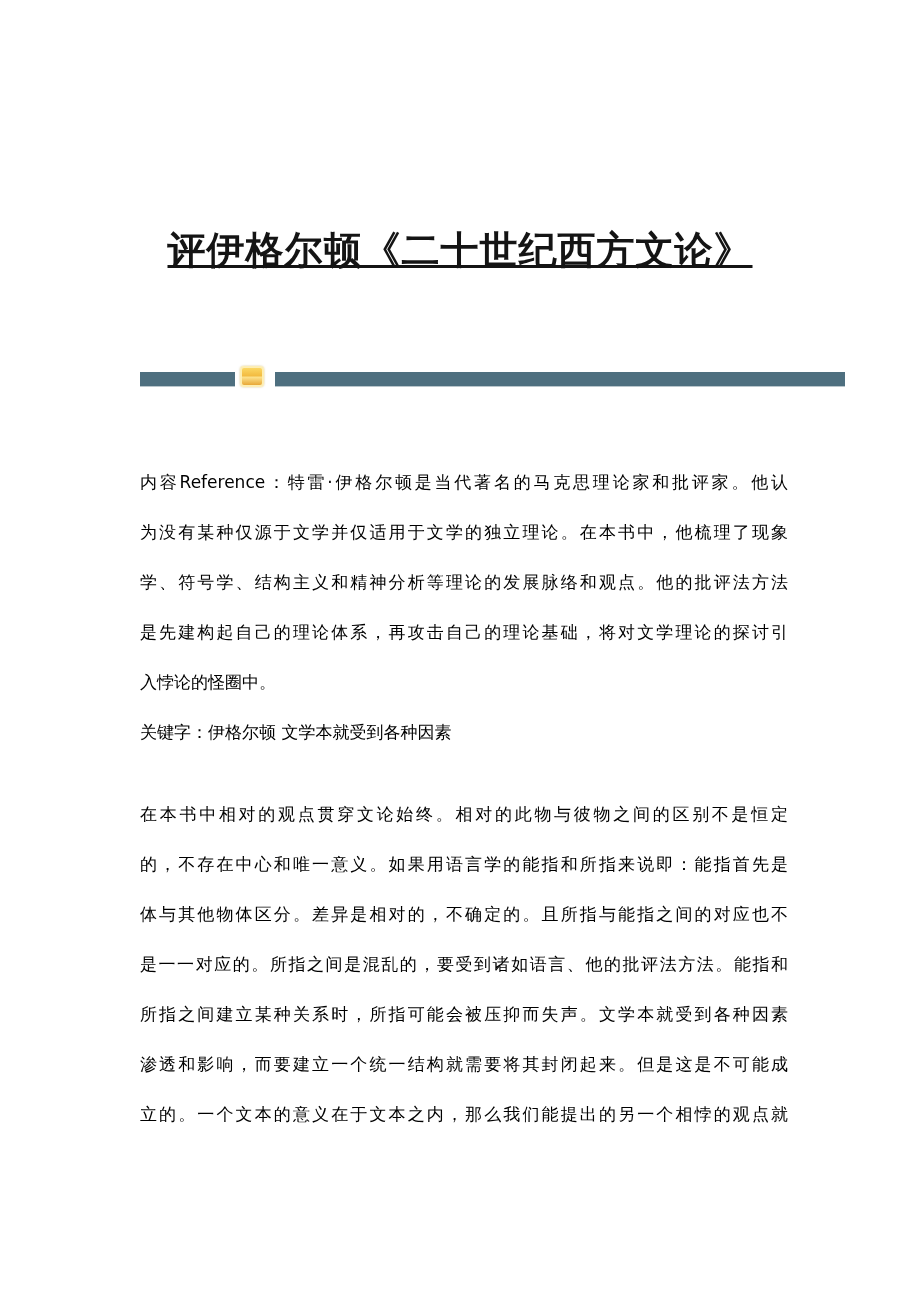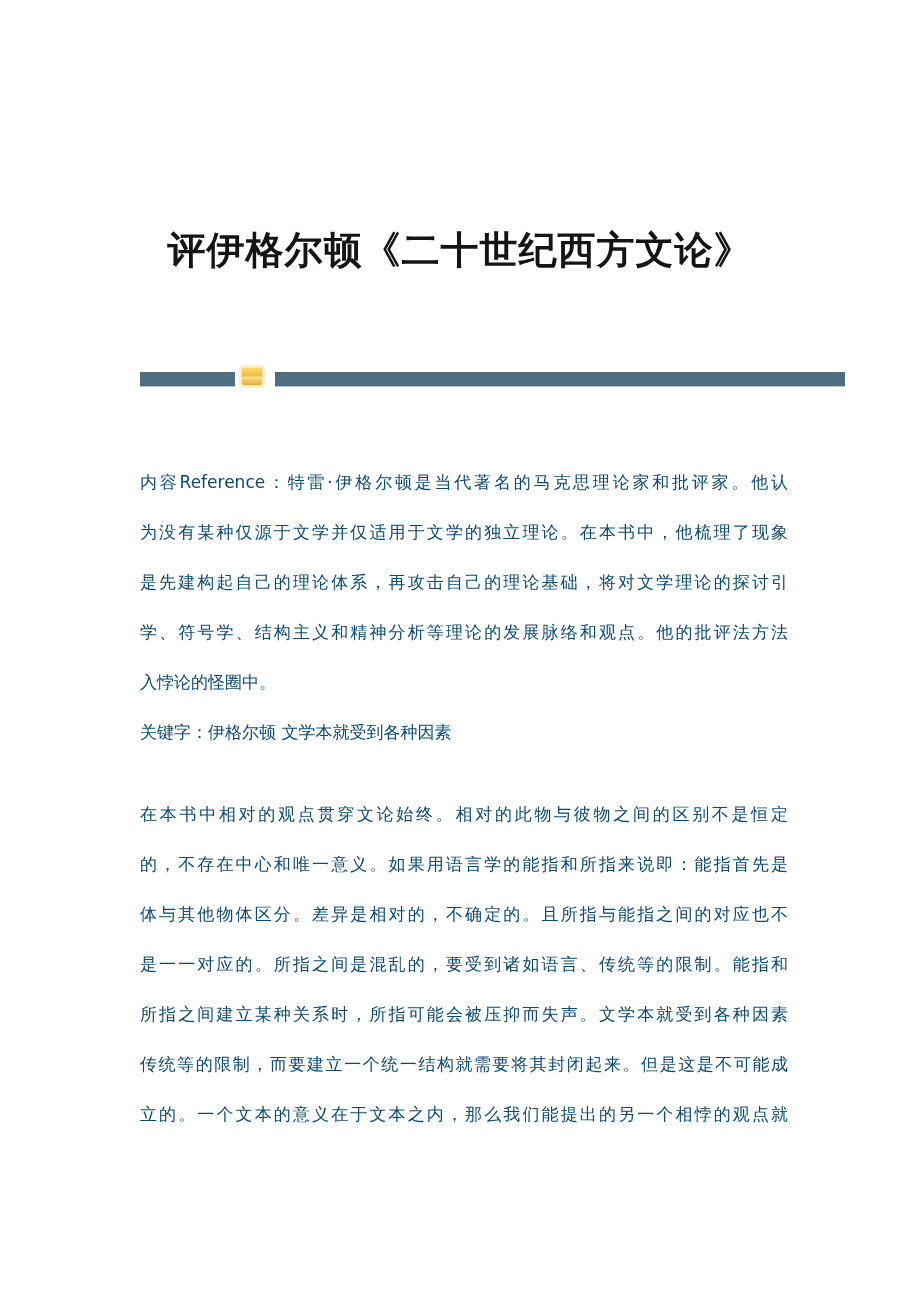--- a/index.html
+++ b/index.html
@@ -20,20 +20,21 @@
     top: 200px;
     left: 0;
     width: 920px;
     text-align: center;
     font-family: "DejaVu Serif", serif;
     font-weight: bold;
     font-size: 38px;
     letter-spacing: 1px;
     color: #141414;
     white-space: nowrap;
+    text-decoration: underline;
   }
   .divider {
     position: absolute;
     top: 371px;
     left: 140px;
     width: 705px;
     height: 17px;
   }
   .divider .bar {
     position: absolute;
@@ -53,21 +54,21 @@
     border-radius: 4px;
     background: linear-gradient(180deg, #fbd763 0%, #f3bc42 45%, #fce089 55%, #e8a837 100%);
     border: 2px solid #fdeeb4;
     box-shadow: 0 0 2px rgba(180,140,30,0.55);
     box-sizing: border-box;
   }
   .text-block {
     position: absolute;
     left: 140px;
     width: 648px;
-    color: #0c4a6e;
+    color: #000000;
     font-size: 17px;
     font-family: "DejaVu Sans", sans-serif;
   }
   .text-block .line {
     height: 50px;
     line-height: 50px;
     text-align: justify;
     text-align-last: justify;
     text-justify: inter-character;
     white-space: nowrap;
@@ -89,32 +90,32 @@
 
   <div class="divider">
     <div class="bar bar-left"></div>
     <div class="ornament"></div>
     <div class="bar bar-right"></div>
   </div>
 
   <div class="text-block abstract">
     <div class="line">内容Reference：特雷·伊格尔顿是当代著名的马克思理论家和批评家。他认</div>
     <div class="line">为没有某种仅源于文学并仅适用于文学的独立理论。在本书中，他梳理了现象</div>
+    <div class="line">学、符号学、结构主义和精神分析等理论的发展脉络和观点。他的批评法方法</div>
     <div class="line">是先建构起自己的理论体系，再攻击自己的理论基础，将对文学理论的探讨引</div>
-    <div class="line">学、符号学、结构主义和精神分析等理论的发展脉络和观点。他的批评法方法</div>
     <div class="line last">入悖论的怪圈中。</div>
   </div>
 
   <div class="text-block keywords">
     <div class="line last">关键字：伊格尔顿 文学本就受到各种因素</div>
   </div>
 
   <div class="text-block bodytext">
     <div class="line">在本书中相对的观点贯穿文论始终。相对的此物与彼物之间的区别不是恒定</div>
     <div class="line">的，不存在中心和唯一意义。如果用语言学的能指和所指来说即：能指首先是</div>
     <div class="line">体与其他物体区分。差异是相对的，不确定的。且所指与能指之间的对应也不</div>
-    <div class="line">是一一对应的。所指之间是混乱的，要受到诸如语言、传统等的限制。能指和</div>
+    <div class="line">是一一对应的。所指之间是混乱的，要受到诸如语言、他的批评法方法。能指和</div>
     <div class="line">所指之间建立某种关系时，所指可能会被压抑而失声。文学本就受到各种因素</div>
-    <div class="line">传统等的限制，而要建立一个统一结构就需要将其封闭起来。但是这是不可能成</div>
+    <div class="line">渗透和影响，而要建立一个统一结构就需要将其封闭起来。但是这是不可能成</div>
     <div class="line">立的。一个文本的意义在于文本之内，那么我们能提出的另一个相悖的观点就</div>
   </div>
 
 </div>
 
 </body></html>

